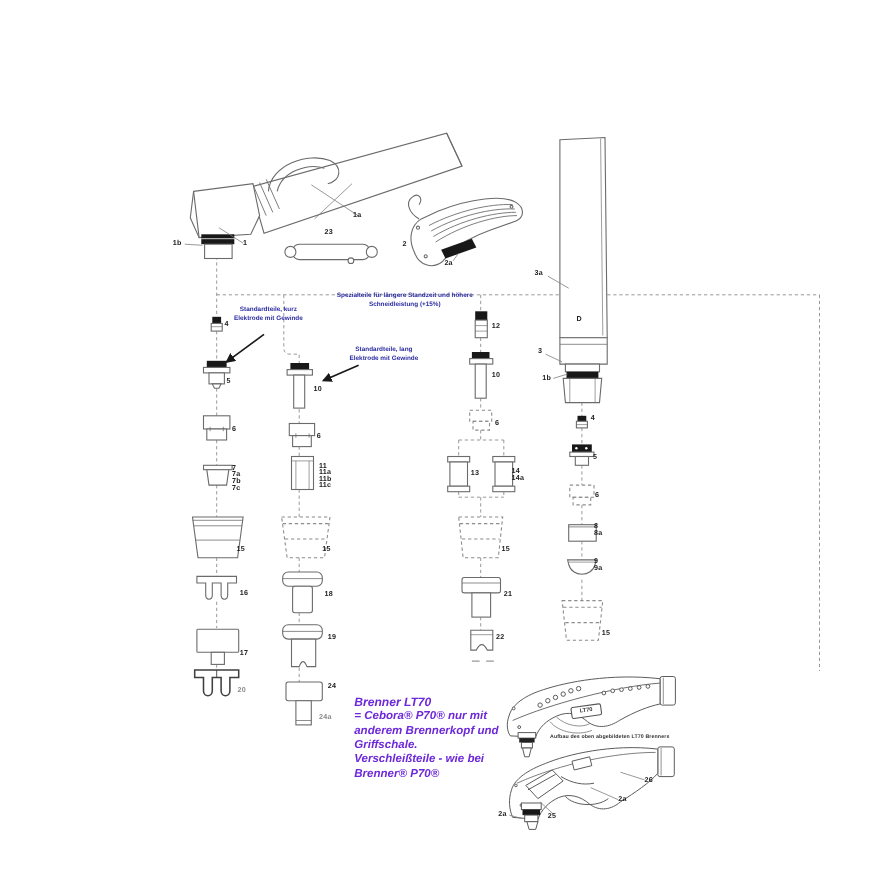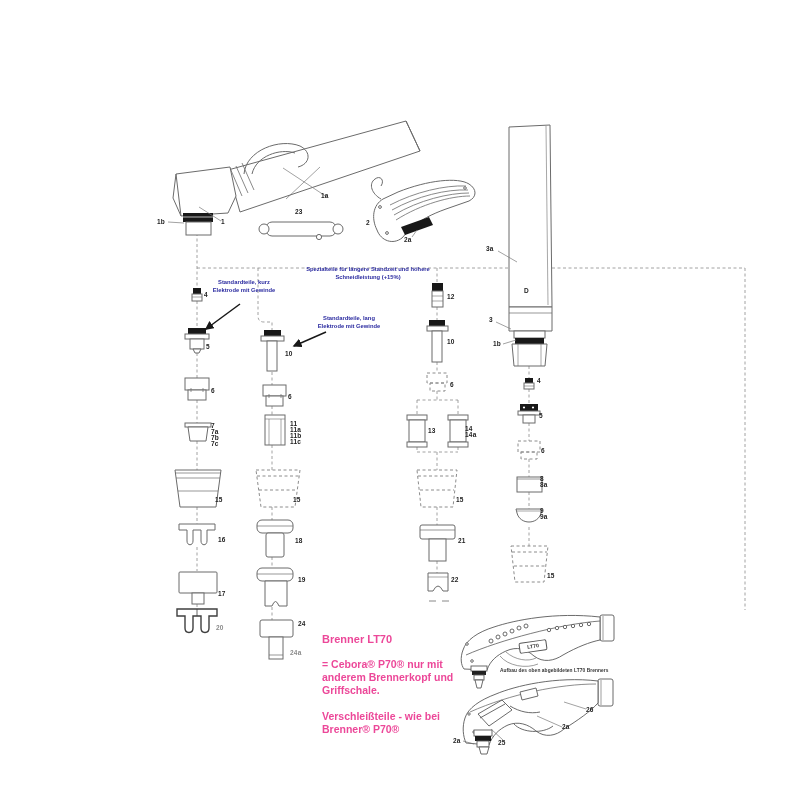--- a/index.html
+++ b/index.html
@@ -6,23 +6,23 @@
   .stage{position:relative;width:800px;height:800px;background:#ffffff;overflow:hidden;
          font-family:"Liberation Sans", sans-serif;}
   svg{position:absolute;left:0;top:0;}
   .part-label{position:absolute;font-size:6.5px;font-weight:700;color:#222;
               line-height:6px;letter-spacing:.2px;white-space:pre-line;}
   .ann{position:absolute;color:#2b2ba0;font-size:5.8px;font-weight:700;
        text-align:center;white-space:pre-line;line-height:1.3;}
   .ann-special{left:286px;top:266px;width:164px;}
   .ann-short{left:196px;top:279px;width:96px;}
   .ann-long{left:300px;top:315px;width:98px;}
-  .info{position:absolute;left:322px;top:633px;width:160px;color:#ec4899;}
+  .info{position:absolute;left:322px;top:633px;width:160px;color:#6d28d9;font-style:italic;}
   .info .t{font-size:11px;font-weight:700;}
-  .info .p{font-size:10.5px;font-weight:700;line-height:13px;white-space:pre-line;margin-top:13px;}
+  .info .p{font-size:10.5px;font-weight:700;line-height:13px;white-space:pre-line;}
   .caption{position:absolute;left:500px;top:668px;width:110px;font-size:4.8px;
            font-weight:700;color:#333;letter-spacing:.1px;}
   .badge{position:absolute;left:519px;top:641px;width:26px;height:9px;border:0.8px solid #555;
          border-radius:2px;font-size:5.2px;font-weight:700;color:#333;text-align:center;
          line-height:9px;transform:rotate(-8deg);background:#fff;}
 </style>
 </head>
 <body>
 
 <div class="stage">

